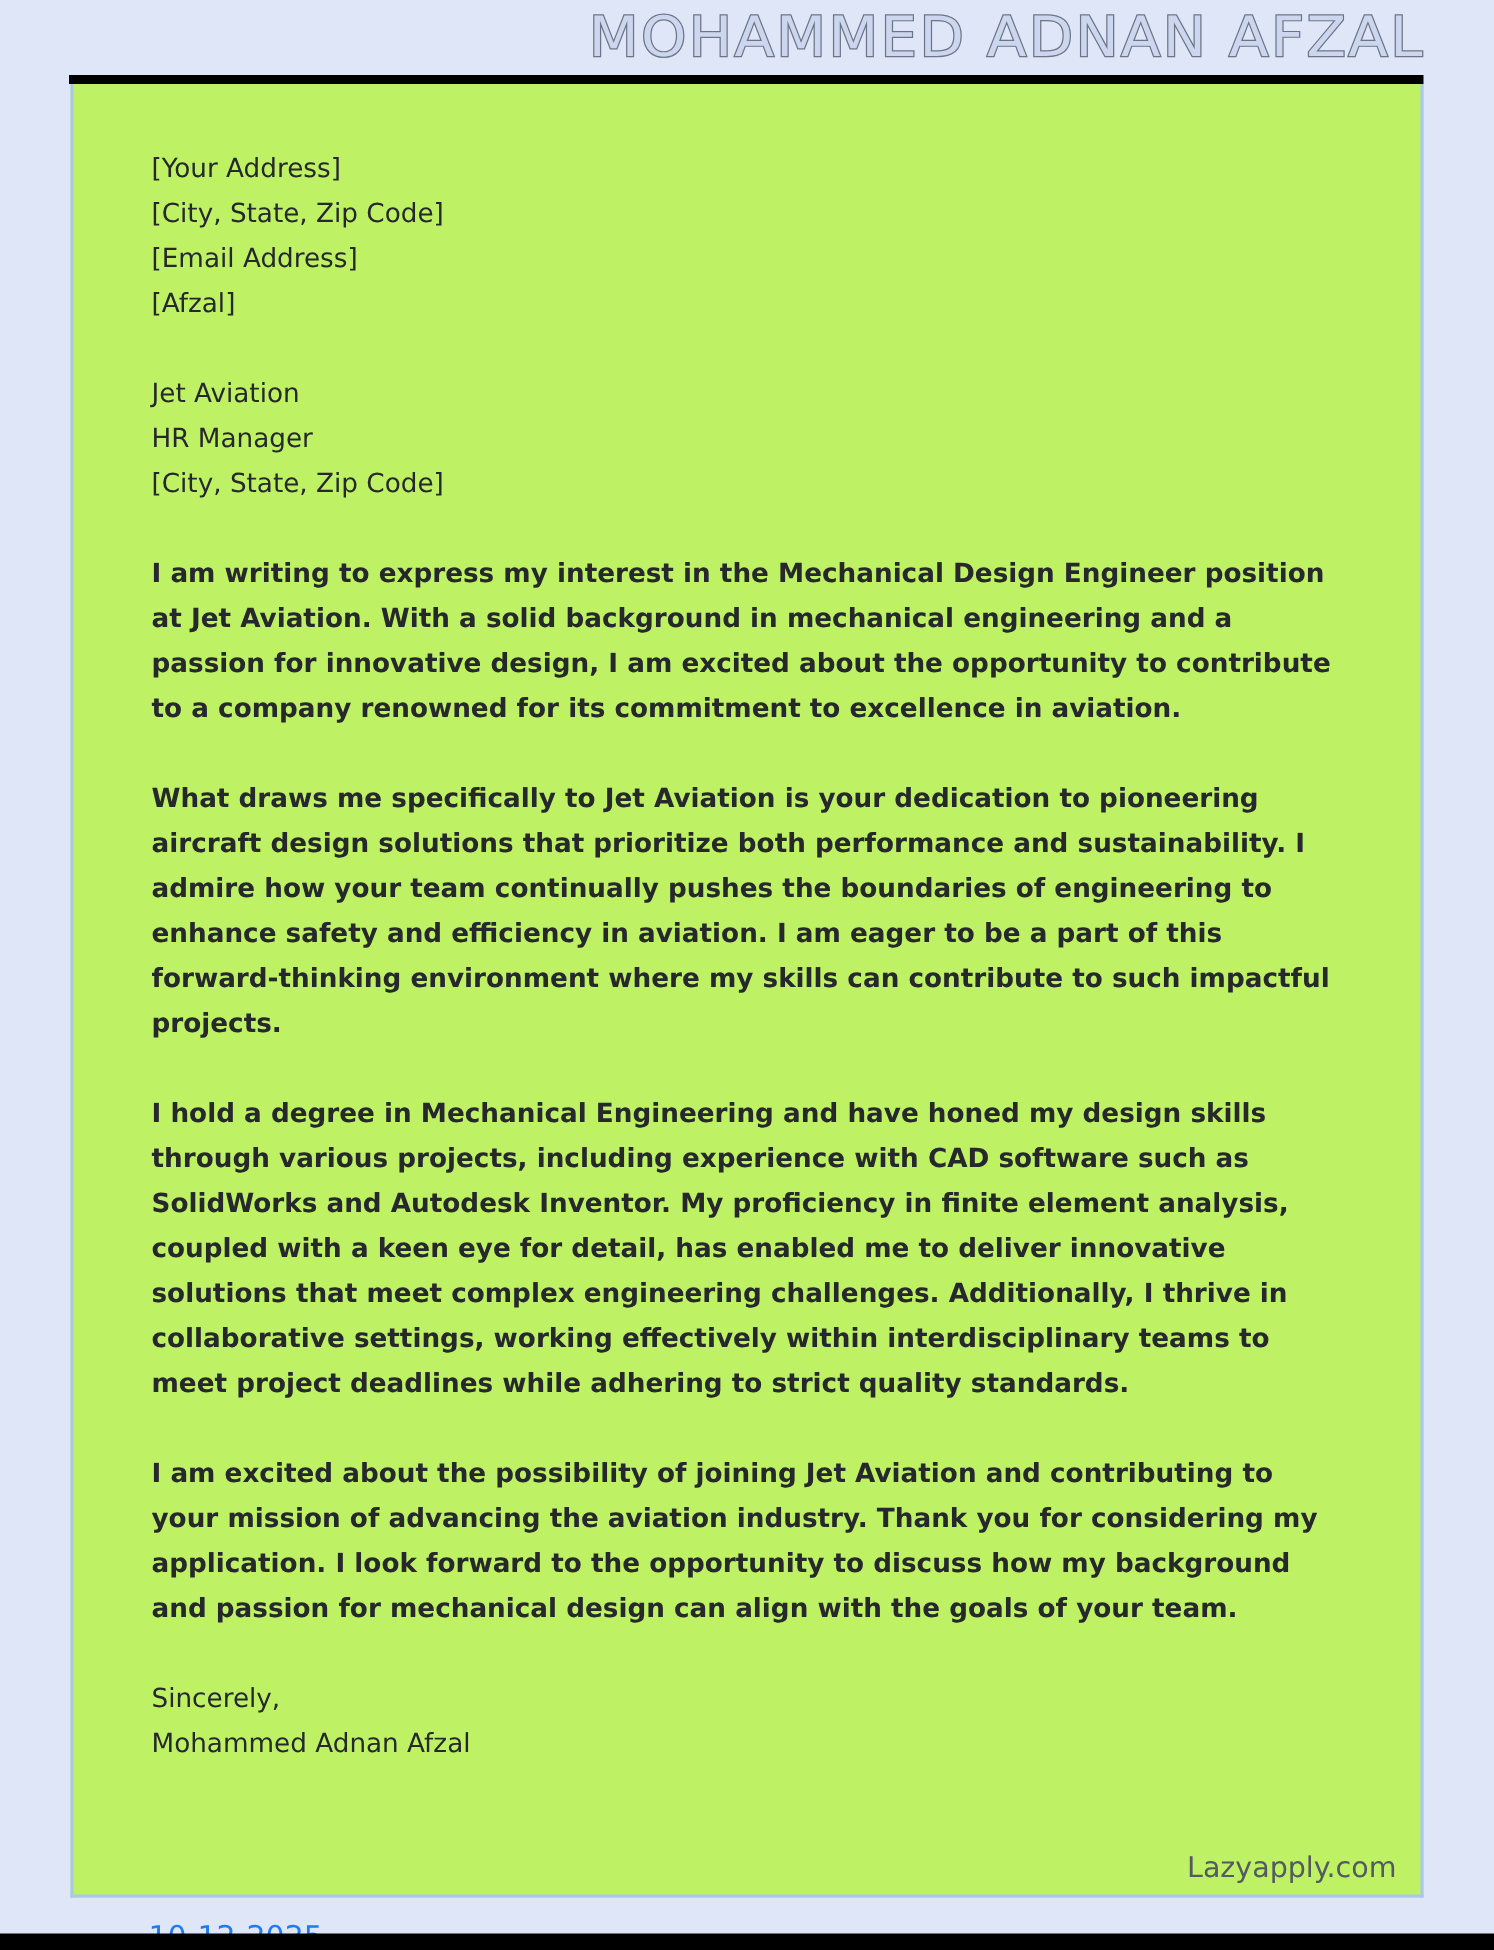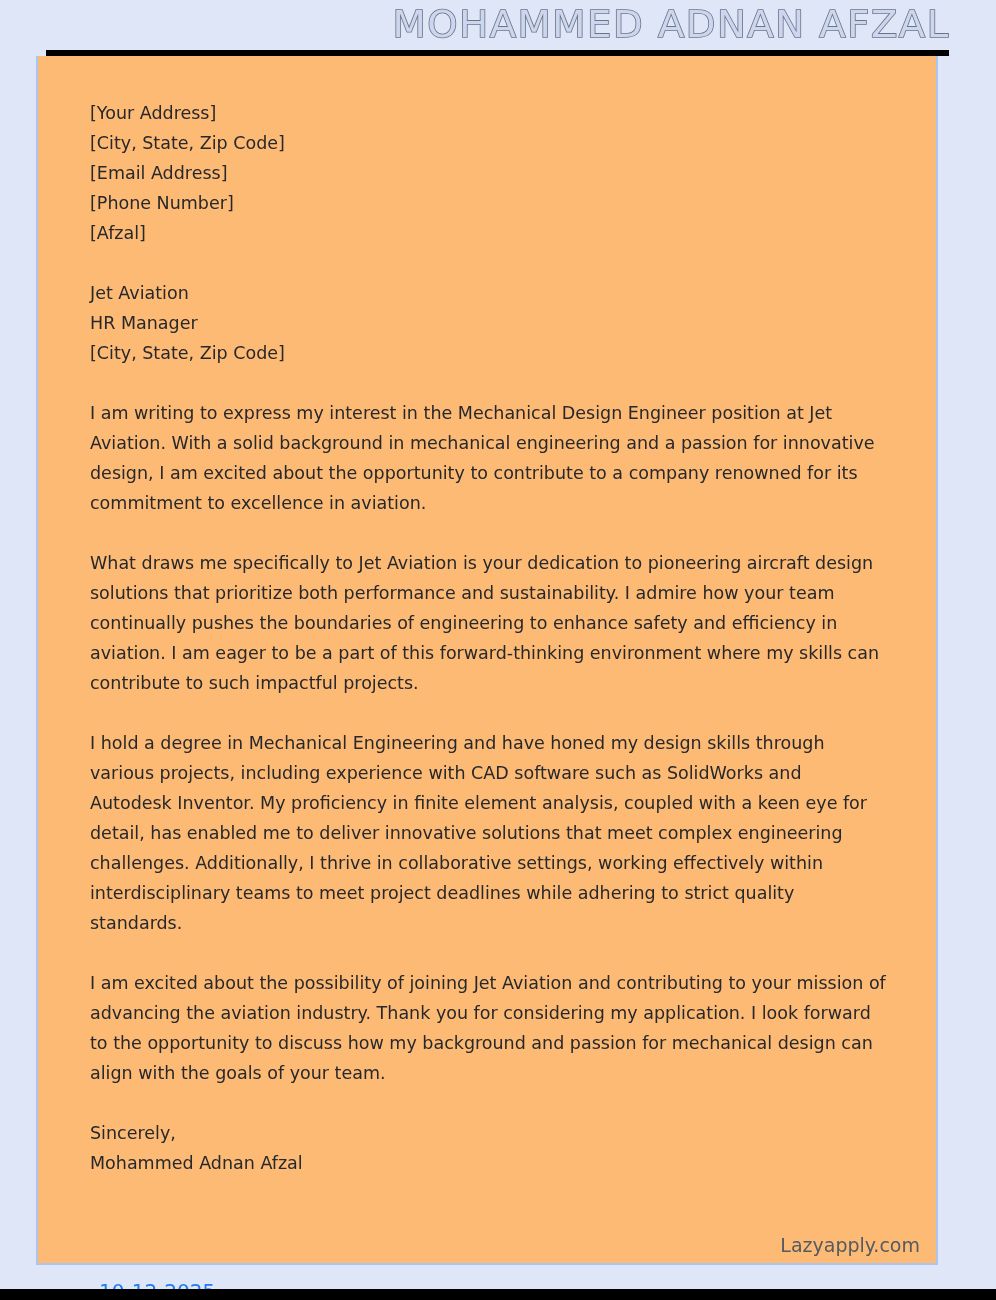--- a/index.html
+++ b/index.html
@@ -50,25 +50,25 @@
     left: 46px;
     top: 50px;
     width: 903px;
     height: 6px;
     background: #000000;
   }
 
   
   .page-sheet {
     position: absolute;
-    left: 36px;
+    left: 47px;
     top: 56px;
     width: 902px;
     height: 1209px;
-    background: #fdba74;
+    background: #bef264;
     border-left: 2px solid #a9c5f0;
     border-right: 2px solid #a9c5f0;
     border-bottom: 2px solid #a9c5f0;
     box-sizing: border-box;
     overflow: hidden;
   }
 
   .letter-body {
     position: absolute;
     left: 52px;
@@ -84,20 +84,21 @@
   }
   .block:last-child {
     margin-bottom: 12px;
   }
   .line {
     white-space: pre;
   }
   .para {
     margin: 0 0 30px 0;
     text-align: left;
+    font-weight: bold;
   }
   .sig-line {
     white-space: pre;
   }
 
   
   .sheet-footer {
     position: absolute;
     right: 16px;
     bottom: 8px;
@@ -136,21 +137,20 @@
 <div class="header-rule"></div>
 
 <div class="page-sheet">
 
   <div class="letter-body">
 
     <div class="block">
       <div class="line">[Your Address]</div>
       <div class="line">[City, State, Zip Code]</div>
       <div class="line">[Email Address]</div>
-      <div class="line">[Phone Number]</div>
       <div class="line">[Afzal]</div>
     </div>
 
     <div class="block">
       <div class="line">Jet Aviation</div>
       <div class="line">HR Manager</div>
       <div class="line">[City, State, Zip Code]</div>
     </div>
 
 

